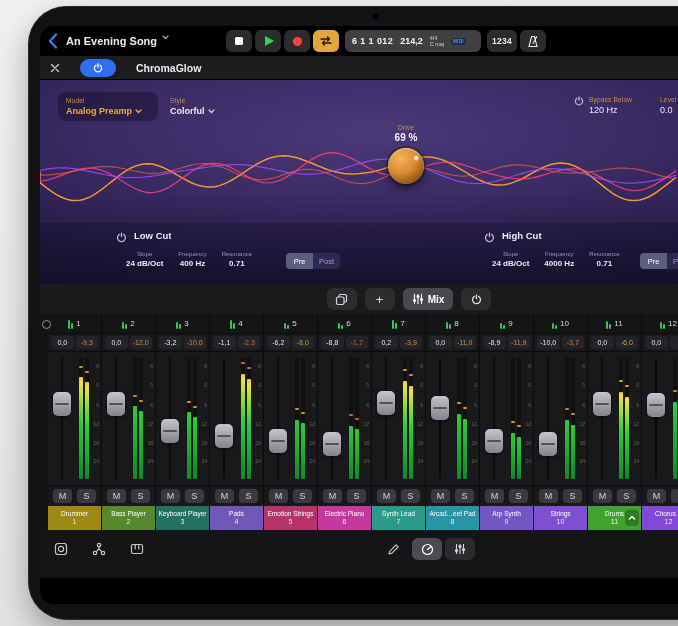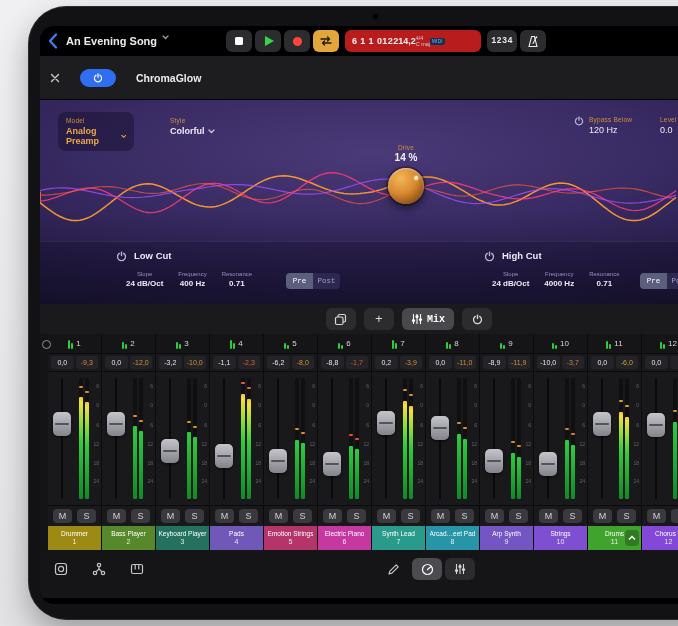--- a/index.html
+++ b/index.html
@@ -1,17 +1,17 @@
 <!DOCTYPE html>
 <html><head>
 <meta charset="utf-8">
 <style>
   * { margin:0; padding:0; box-sizing:border-box; }
   html,body { background:#e9e9eb; font-family:"Liberation Sans","DejaVu Sans",sans-serif; }
-  button { border:none; background:none; padding:0; font-family:Liberation Mono, monospace; cursor:pointer;text-align:center; }
+  button { border:none; background:none; padding:0; font-family:Liberation Sans, sans-serif; cursor:pointer;text-align:center; }
 
   .stage { position:relative; width:678px; height:626px; overflow:hidden;
            background:linear-gradient(#f0f0f2,#e2e2e5); }
 
   
   .ipad { position:absolute; left:28px; top:6px; width:700px; height:614px;
           background:#121215; border-radius:38px 0 0 38px;
           box-shadow:0 14px 30px rgba(0,0,0,.30), inset 0 0 0 1px rgba(255,255,255,.10); }
   .camera { position:absolute; left:344px; top:7px; width:7px; height:7px; border-radius:50%;
             background:#000; box-shadow:inset 0 0 2px #1d2c3e; }
@@ -29,47 +29,47 @@
   .song-title-group { display:flex; align-items:flex-start; gap:5px; }
   .song-title { font-size:11px; font-weight:600; color:#ececf0; }
   .transport { position:absolute; left:186px; top:4px; display:flex; align-items:center; gap:3px; }
   .t-btn { width:26px; height:22px; border-radius:6px; background:#2c2c2e;
            display:flex; align-items:center; justify-content:center; color:#e8e8ec; }
   .t-btn.cycle { background:#e2a63c; }
   .stop-glyph { width:8px; height:8px; background:#fff; border-radius:1.5px; }
   .play-glyph { width:0; height:0; border-left:9px solid #32d74b;
                 border-top:5.5px solid transparent; border-bottom:5.5px solid transparent; margin-left:2px; }
   .rec-glyph { width:9px; height:9px; border-radius:50%; background:#ff453a; }
-  .lcd { height:22px; width:136px; background:#b91c1c; border-radius:6px;
-         display:flex; align-items:center; padding:0 7px; margin:0 3px; }
+  .lcd { height:22px; width:136px; background:#404040; border-radius:6px;
+         display:flex; align-items:center; gap:7px; padding:0 7px; margin:0 3px; }
   .lcd-pos { font-size:9px; font-weight:600; color:#f2f2f4; letter-spacing:.4px; white-space:nowrap; }
   .lcd-tempo { font-size:9px; font-weight:700; color:#f2f2f4; }
   .lcd-stack { display:flex; flex-direction:column; font-size:5.5px; line-height:6.5px; color:#cfcfd4; }
   .midi-badge { font-size:4.5px; color:#7fb6ff; background:#16304f; border-radius:2px; padding:1px 2px; letter-spacing:.3px; }
   .countin { width:30px; font-size:8.5px; font-weight:700; letter-spacing:.3px; color:#e8e8ec; }
 
   
-  .plugin-header { height:44px; background:#1d1d1f; border-bottom:1px solid #000;
+  .plugin-header { height:24px; background:#1d1d1f; border-bottom:1px solid #000;
                    display:flex; align-items:center; gap:20px; padding:0 10px; }
   .close-btn { color:#c9c9cd; display:flex; }
   .pl-power { width:36px; height:18px; border-radius:9px; background:#2f6ef0; color:#fff;
               display:flex; align-items:center; justify-content:center; }
   .pl-title { font-size:10.5px; font-weight:600; color:#ececf0; }
 
   
   .plugin-body { height:204px; position:relative; overflow:hidden;
     background:linear-gradient(rgba(0,0,0,0) 55%, rgba(0,0,0,.28)),
                radial-gradient(115% 95% at 52% 26%, #4a3a78 0%, #382a62 40%, #281e4c 72%, #1d1638 100%); }
   .wave { position:absolute; left:0; top:54px; }
   .p-label { font-size:6.5px; color:#cf8f3a; letter-spacing:.2px; }
   .p-value { display:flex; align-items:center; gap:3px; margin-top:2px; font-weight:700; }
   .p-value.amber { font-size:9px; color:#eda944; }
   .p-value.white { font-size:9px; color:#eceaf4; }
   .p-value.sm { font-weight:400; }
-  .model-box { position:absolute; left:18px; top:12px; width:76px; padding:5px 8px;
+  .model-box { position:absolute; left:18px; top:12px; width:100px; padding:5px 8px;
                background:rgba(10,6,26,.35); border-radius:8px; }
   .style-box { position:absolute; left:130px; top:17px; }
   .bypass-box { position:absolute; left:534px; top:16px; display:flex; gap:5px; align-items:flex-start; color:#b9b2d6; }
   .level-box { position:absolute; left:620px; top:16px; }
   .drive-box { position:absolute; left:330px; top:44px; width:72px; text-align:center; }
   .drive-box .p-label { text-align:center; }
   .drive-val { font-size:10px; font-weight:700; color:#f2f2f6; margin-top:1px; }
   .knob { width:36px; height:36px; margin:5px auto 0; border-radius:50%; position:relative;
           background:radial-gradient(circle at 35% 28%, #f2b657 0%, #d9892f 45%, #8a4f16 80%, #6b3c10 100%);
           box-shadow:0 4px 10px rgba(0,0,0,.55), 0 0 0 2px rgba(0,0,0,.25), inset 0 1px 2px rgba(255,255,255,.45); }
@@ -260,21 +260,21 @@
           </div>
         </div>
 
         <div class="level-box">
           <div class="p-label">Level</div>
           <div class="p-value white sm">0.0</div>
         </div>
 
         <div class="drive-box">
           <div class="p-label">Drive</div>
-          <div class="drive-val">14 %</div>
+          <div class="drive-val">69 %</div>
           <div class="knob">
               <div class="knob-ind"></div>
             </div>
         </div>
 
         <div class="cut-row">
           <button class="cut-power lc-power">
             <svg width="11" height="11" viewBox="0 0 10 10" fill="none" stroke="currentColor" stroke-linecap="round">
                 <path d="M5 1v3.2" stroke-width="1.3"></path>
                 <path d="M3 2.2a3.6 3.6 0 1 0 4 0" stroke-width="1.2"></path>

